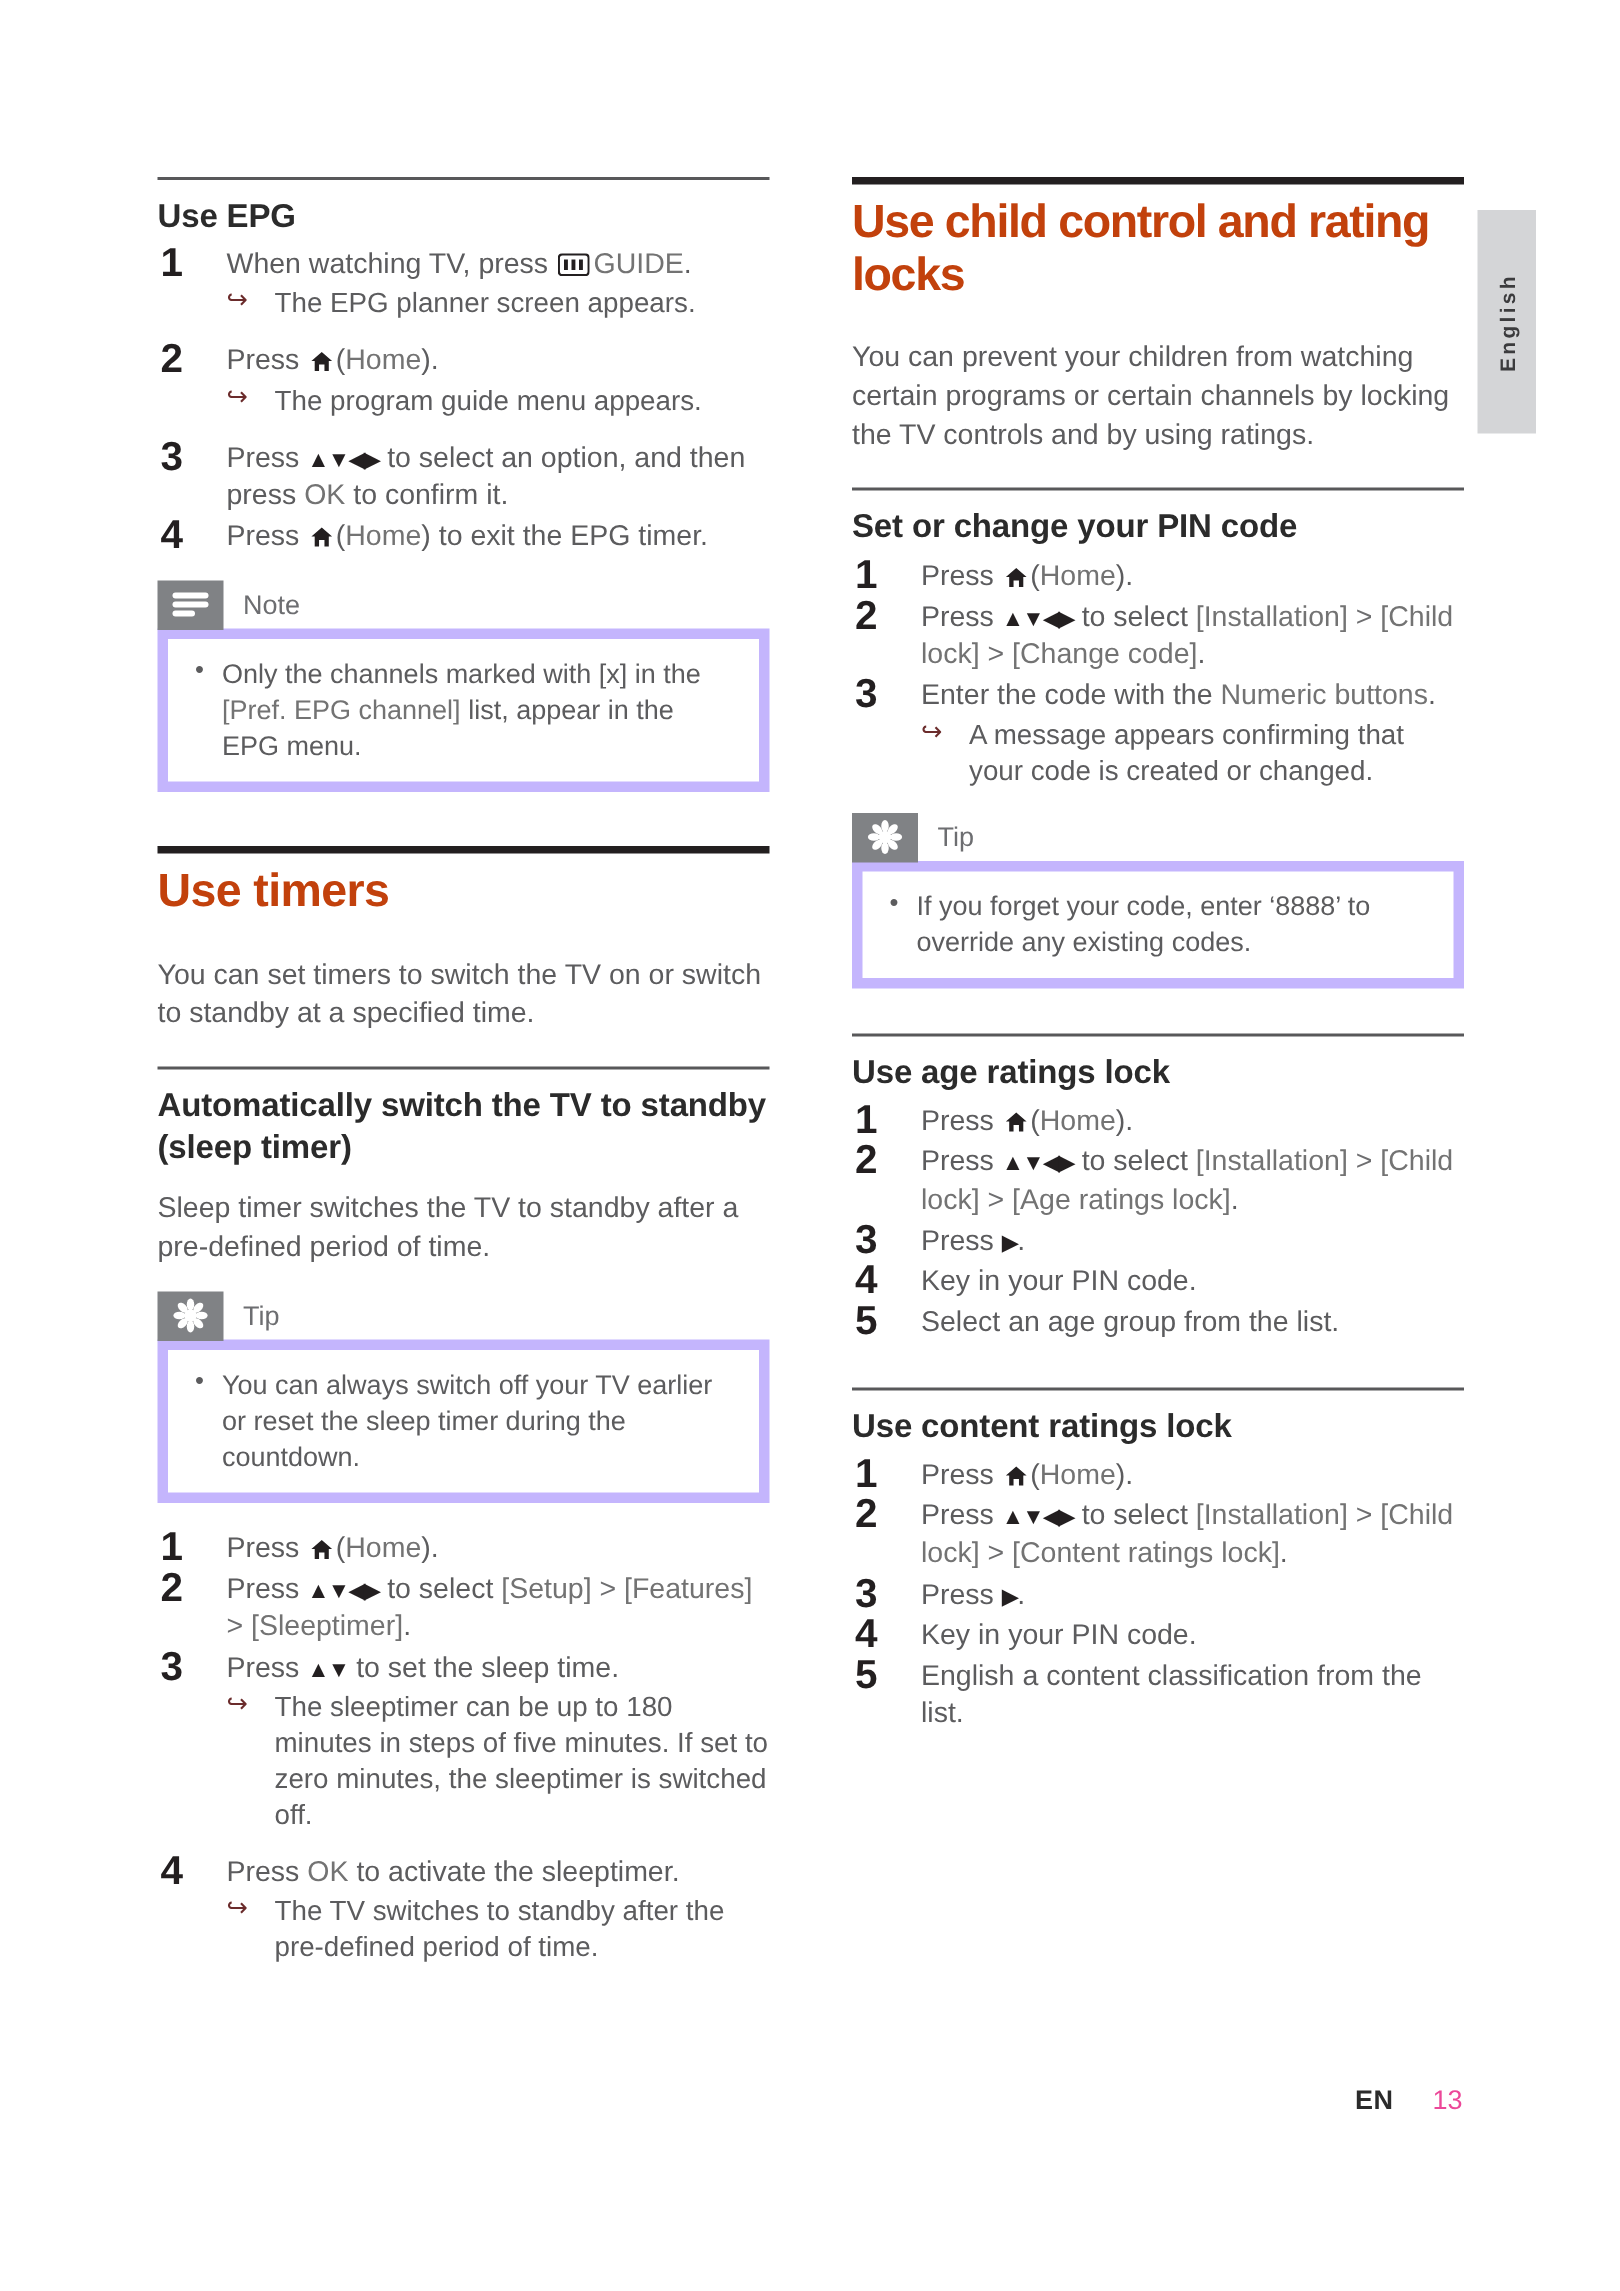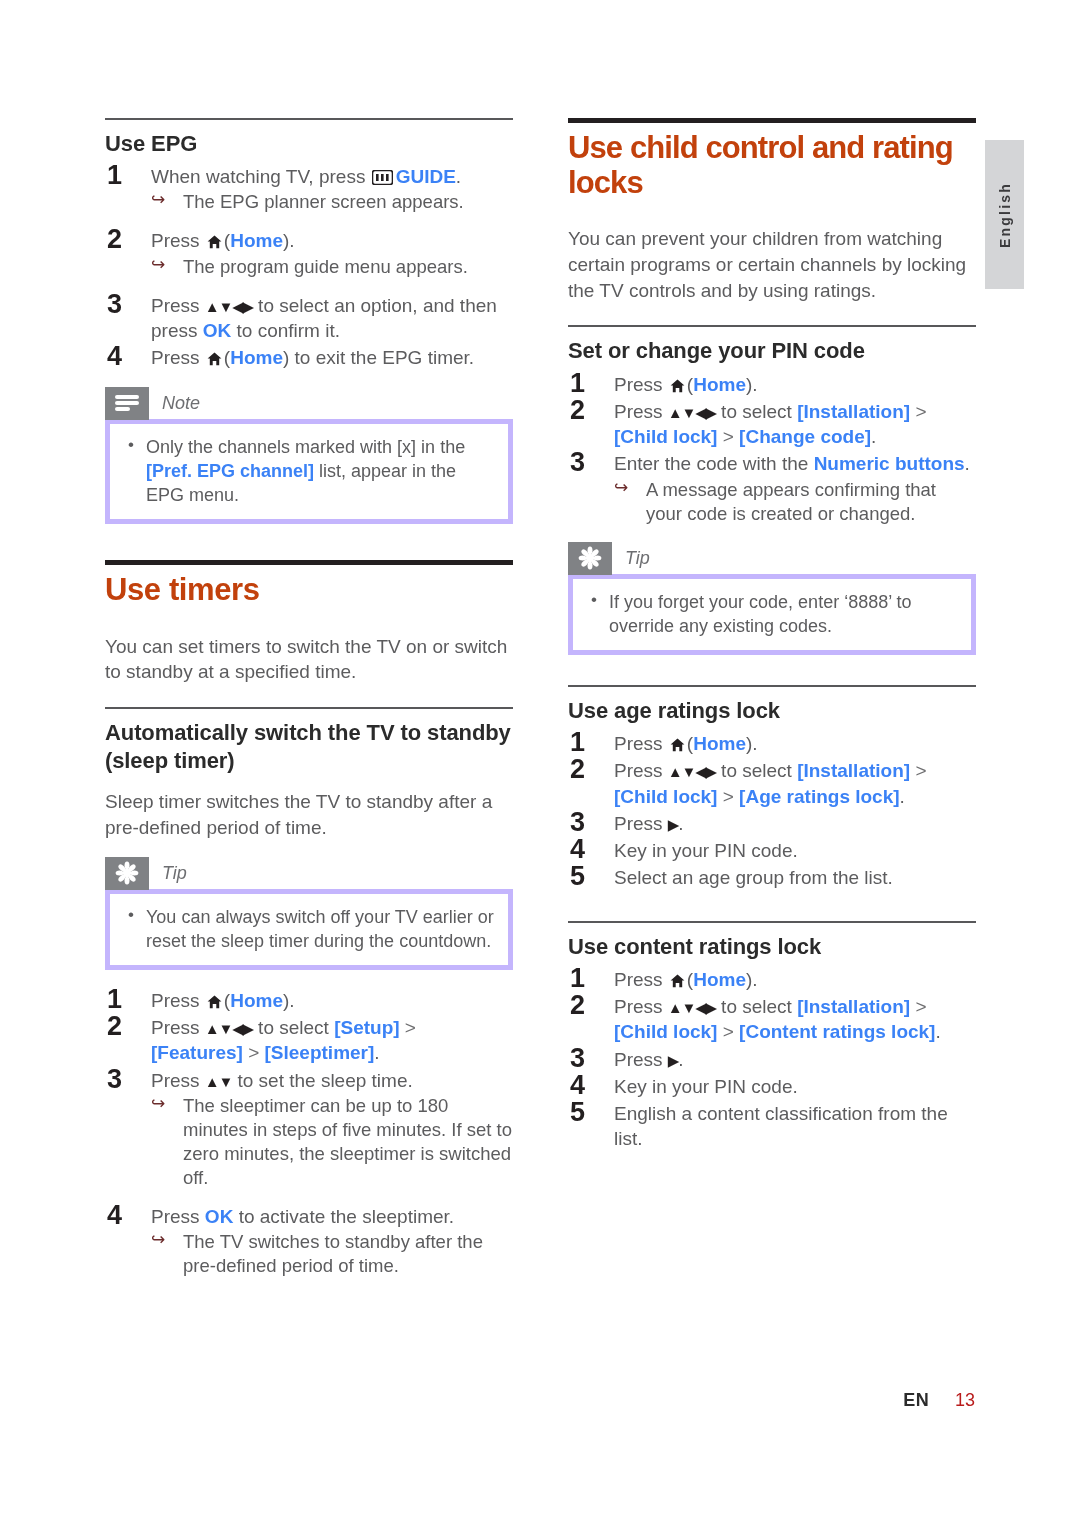--- a/index.html
+++ b/index.html
@@ -107,21 +107,21 @@
     color: #5c5c5e;
   }
   .result .arrow {
     position: absolute;
     left: 0;
     top: -1px;
     color: #6b2c2c;
     font-size: 17px;
   }
 
-  .b { font-weight: bold; color: #3b82f6; }
+  .b { font-weight: normal; color: #737373; }
   .nav { font-size: 15px; letter-spacing: -1.2px; color: #231f20; }
   .gt { color: #6e6e70; }
 
   
   .ico-home {
     display: inline-block;
     width: 15px;
     height: 14px;
     position: relative;
     vertical-align: -2px;
@@ -152,24 +152,23 @@
     background: #808285;
     display: flex;
     align-items: center;
     justify-content: center;
     flex: 0 0 auto;
   }
   .callout-title {
     font-size: 18px;
     color: #6d6e71;
     padding-left: 13px;
-    font-style: italic;
   }
   .callout-body {
-    border: 5px solid #c4b5fd;
+    border: 7px solid #c4b5fd;
     padding: 11px 14px 12px 14px;
     margin-top: -1px;
   }
   .callout-item {
     position: relative;
     padding-left: 22px;
     font-size: 18px;
     line-height: 1.34;
     color: #5c5c5e;
   }
@@ -206,21 +205,21 @@
   
   .footer {
     position: absolute;
     left: 0;
     top: 1390px;
     width: 975px;
     text-align: right;
     font-size: 18px;
   }
   .footer .en   { color: #2b2b2b; font-weight: bold; letter-spacing: 0.3px; }
-  .footer .pg   { color: #b91c1c; margin-left: 26px; }
+  .footer .pg   { color: #ec4899; margin-left: 26px; }
 </style>
 </head>
 <body>
 
 <div class="page">
 
   <div class="col col-left">
 
     <div>
       <div class="rule-thin"></div>

